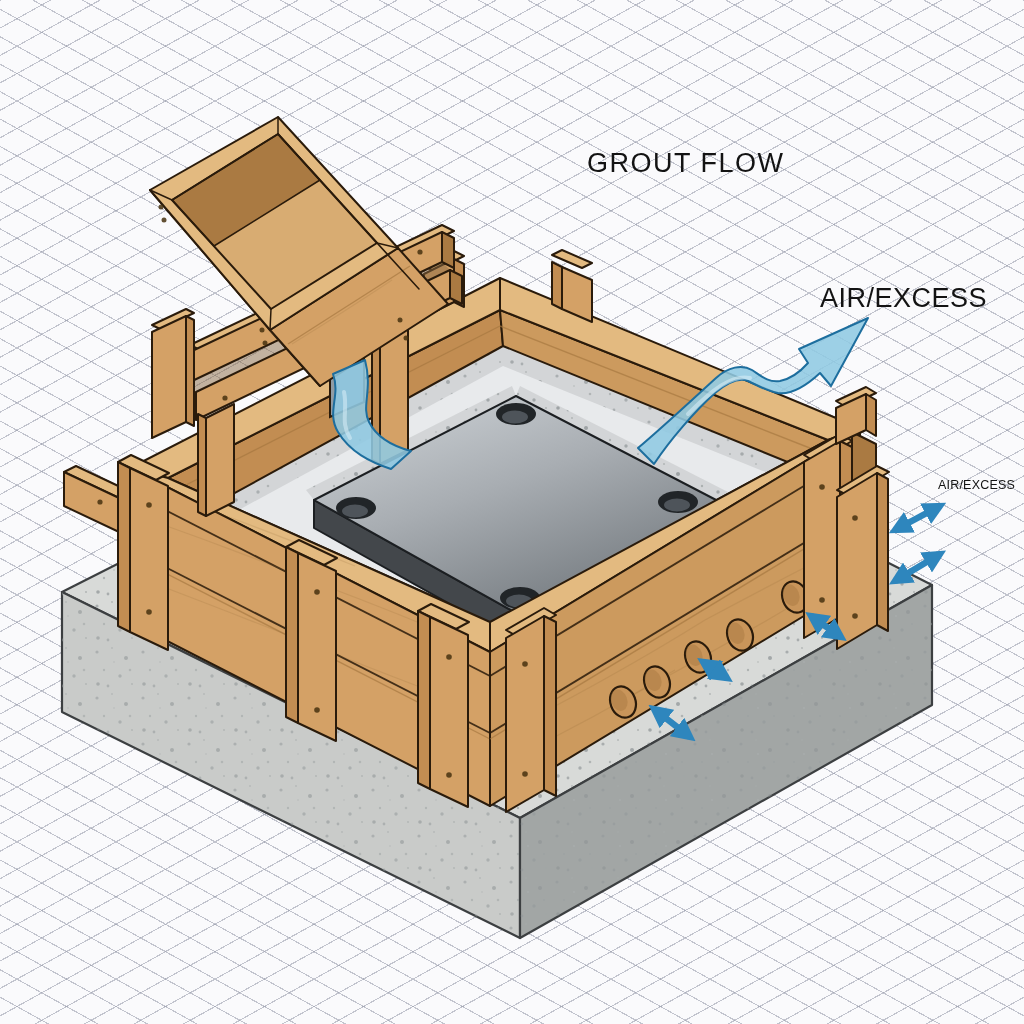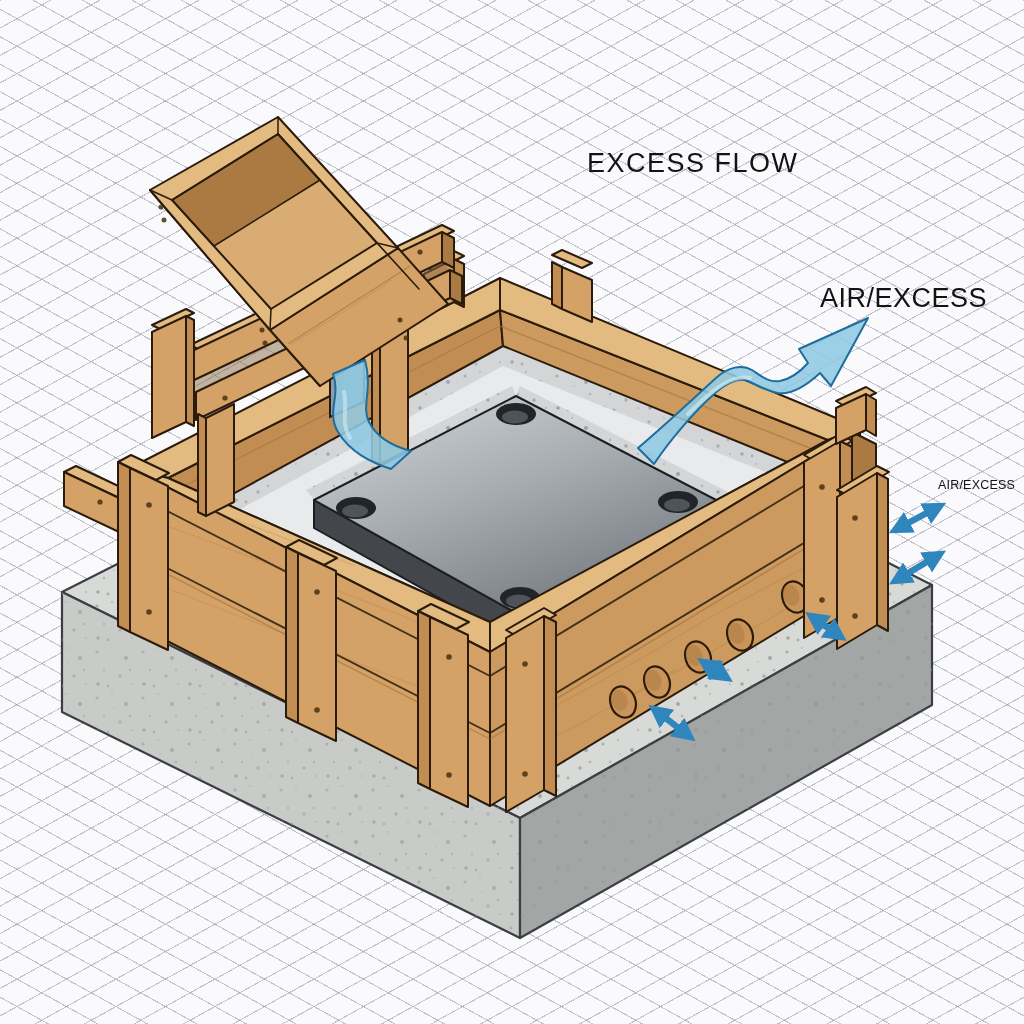--- a/index.html
+++ b/index.html
@@ -338,15 +338,15 @@
 
   <g>
     <line class="varrow" x1="654" y1="709" x2="690" y2="737" marker-start="url(#ah)" marker-end="url(#ah)"></line>
     <line class="varrow" x1="703" y1="662" x2="727" y2="678" marker-start="url(#ah)" marker-end="url(#ah)"></line>
     <line class="varrow" x1="811" y1="616" x2="841" y2="637" marker-start="url(#ah)" marker-end="url(#ah)"></line>
     <line class="varrow" x1="895" y1="530" x2="940" y2="506" marker-start="url(#ah)" marker-end="url(#ah)"></line>
     <line class="varrow" x1="895" y1="581" x2="940" y2="554" marker-start="url(#ah)" marker-end="url(#ah)"></line>
   </g>
 </svg>
 
-<div class="label" id="lblGroutFlow">EXCESS FLOW</div>
+<div class="label" id="lblGroutFlow">GROUT FLOW</div>
 <div class="label" id="lblAirBig">AIR/EXCESS</div>
 <div class="label" id="lblAirSmall">AIR/EXCESS</div>
 
 </body></html>

